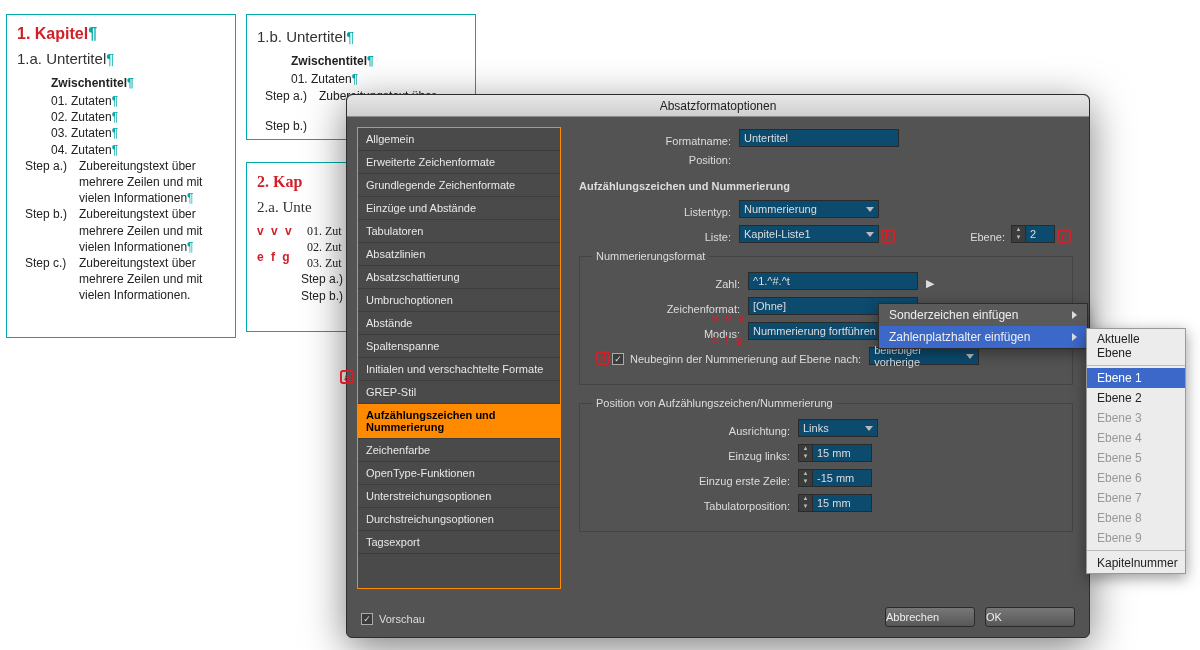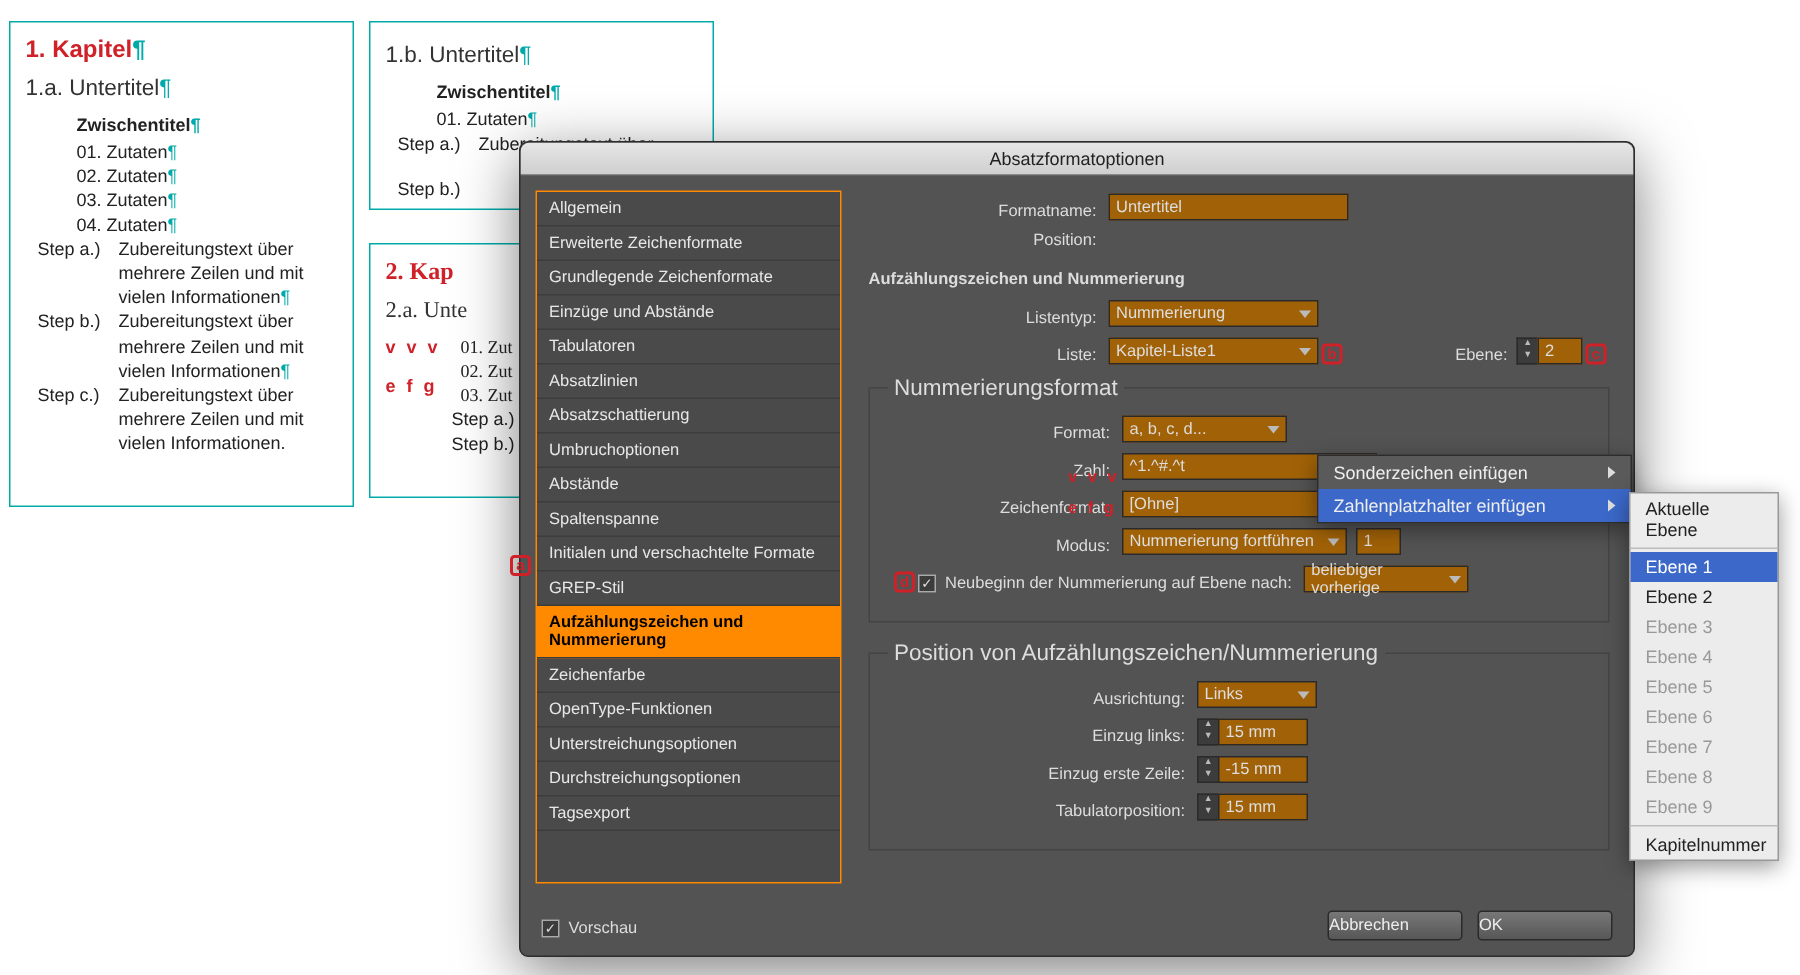--- a/index.html
+++ b/index.html
@@ -24,27 +24,27 @@
   .titlebar{height:22px;background:linear-gradient(#e6e6e6,#cfcfcf);border-radius:6px 6px 0 0;border-bottom:1px solid #8a8a8a;color:#222;text-align:center;line-height:22px;font-size:12px}
   .dlg-body{display:flex;padding:10px;gap:12px;height:calc(100% - 60px)}
   .cat-list{width:204px;border:1px solid #ff8a00;background:#4a4a4a;overflow:auto}
   .cat-item{padding:5px 8px;border-bottom:1px solid #3d3d3d;color:#e8e8e8;cursor:default}
   .cat-item.sel{background:#ff8a00;color:#000;font-weight:600;position:relative}
   .cat-item.sel::before{content:"";}
 
   .form{flex:1;padding:2px 6px}
   .row{display:flex;align-items:flex-end;margin-bottom:7px}
   .lblr{width:160px;text-align:right;padding-right:8px;color:#ddd}
-  .input,.select{background:#a16207;border:1px solid #2a2a2a;color:#ddd;height:18px;padding:0 4px;font-size:11px}
+  .input,.select{background:#0c4a6e;border:1px solid #2a2a2a;color:#ddd;height:18px;padding:0 4px;font-size:11px}
   .input{width:160px}
   .select{width:140px;display:flex;align-items:center;justify-content:space-between}
   .select .arr{width:0;height:0;border-left:4px solid transparent;border-right:4px solid transparent;border-top:5px solid #bbb}
   .section-h{color:#ddd;margin:14px 0 8px 0;font-weight:600}
   .fieldset{border:1px solid #444;padding:10px 8px 12px 8px;margin-bottom:12px}
-  .fs-legend{font-size:15px;color:#ddd;padding:0 4px;margin-left:4px}
+  .fs-legend{font-size:11px;color:#ddd;padding:0 4px;margin-left:4px}
   .spin{display:flex;align-items:center}
   .spin .btns{width:14px;height:18px;background:#3c3c3c;border:1px solid #2a2a2a;border-right:none;display:flex;flex-direction:column}
   .spin .btns span{flex:1;font-size:6px;text-align:center;color:#bbb}
   .spin input{width:60px}
   .chk{width:12px;height:12px;background:#3c3c3c;border:1px solid #aaa;display:inline-flex;align-items:center;justify-content:center;margin-right:6px;color:#ddd;font-size:9px}
   .btnbar{position:absolute;bottom:10px;right:14px;display:flex;gap:10px}
   .btn{background:linear-gradient(#777,#575757);border:1px solid #2a2a2a;color:#eee;width:90px;height:20px;font-size:11px;border-radius:3px;line-height:18px}
   .preview{position:absolute;bottom:12px;left:14px;display:flex;align-items:center;color:#ddd}
 
   .marker{display:inline-block;border:2px solid #d02028;color:#d02028;font-weight:700;width:14px;height:14px;border-radius:3px;text-align:center;line-height:11px;font-size:10px;margin:0 2px}
@@ -172,27 +172,20 @@
               <span>▼</span>
             </div>
           <input class="input" style="width: 30px;" value="2">
         </div>
         <span class="marker">c</span>
       </div>
 
       <fieldset class="fieldset">
         <legend class="fs-legend">Nummerierungsformat</legend>
         <div class="row">
-            <div class="lblr">Format:</div>
-          <div class="select" style="width:110px">
-              <span>a, b, c, d...</span>
-              <span class="arr"></span>
-            </div>
-          </div>
-        <div class="row">
             <div class="lblr">Zahl:</div>
           <input class="input" style="width: 170px;" value="^1.^#.^t">
           <span style="margin-left:8px;color:#ddd">▶</span>
           </div>
         <div class="row">
             <div class="lblr">Zeichenformat:</div>
           <div class="select" style="width:170px">
               <span>[Ohne]</span>
               <span class="arr"></span>
             </div>

